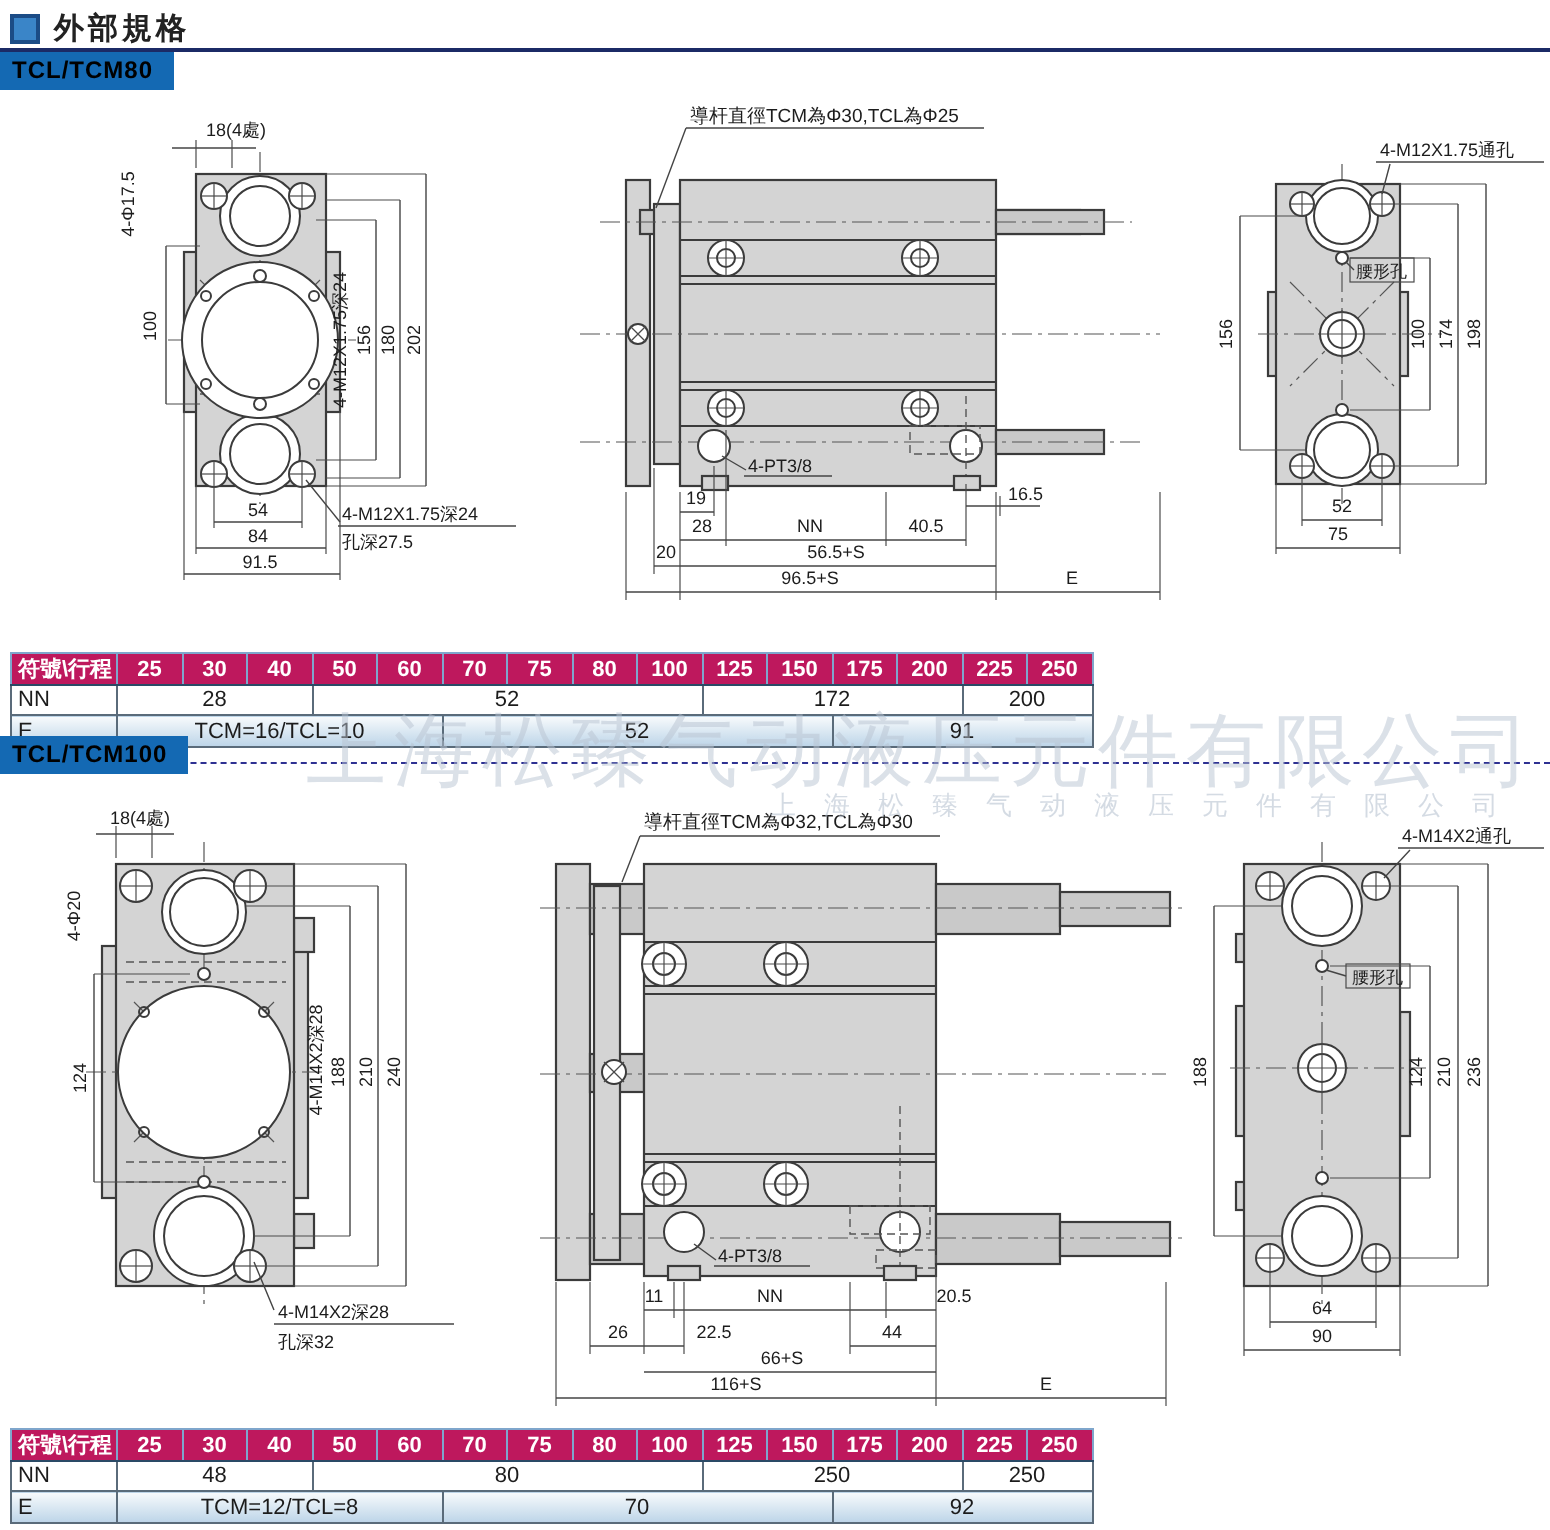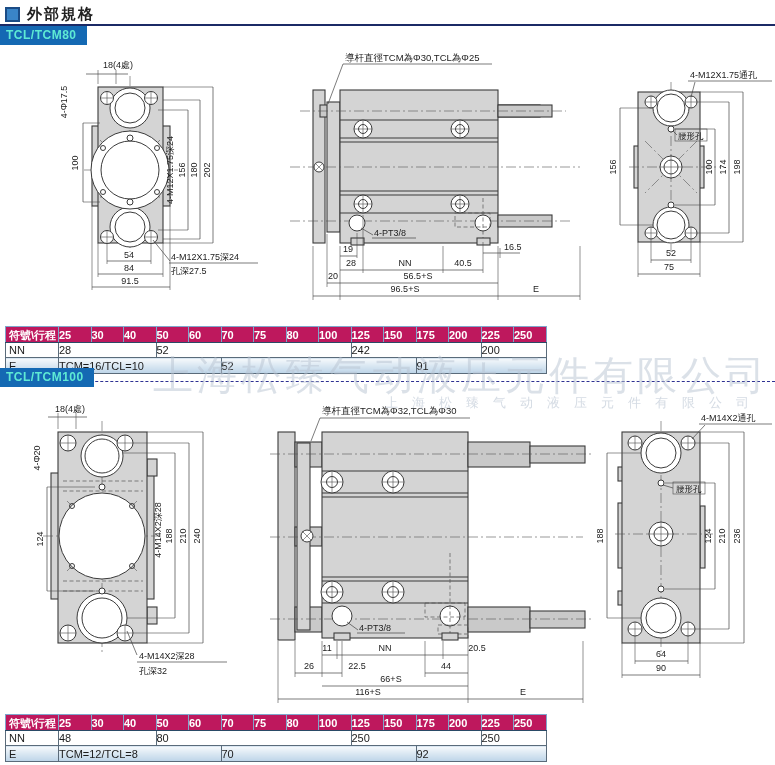--- a/index.html
+++ b/index.html
@@ -4,26 +4,26 @@
 <style>
   html,body{margin:0;padding:0;background:#fff;}
   .page{position:relative;width:775px;height:765px;background:#fff;overflow:hidden;
         font-family:"Liberation Sans","DejaVu Sans",sans-serif;color:#1c1c1c;}
   .abs{position:absolute;}
   
   .title-row{left:5px;top:5px;display:flex;align-items:center;gap:7px;}
   .sq-icon{width:11px;height:11px;background:#3a85c8;border:2px solid #1b4c86;}
   .page-title{font-size:15px;font-weight:bold;letter-spacing:2px;color:#222;}
   .navy-rule{left:0;top:24px;width:775px;height:2px;background:#1b2a66;}
-  .sec-label{background:#1469b3;color:#5eead4;font-size:12px;font-weight:bold;
+  .sec-label{background:#1469b3;color:#000000;font-size:12px;font-weight:bold;
              padding:2px 10px 3px 6px;letter-spacing:0.5px;}
   .dashed-sep{left:0;top:381px;width:775px;border-top:1.5px dashed #2e3192;}
   
   table.spec{border-collapse:collapse;table-layout:fixed;width:541px;font-size:11px;}
-  table.spec th,table.spec td{height:14px;text-align:left;padding:0;line-height:14px;
+  table.spec th,table.spec td{height:14px;text-align:center;padding:0;line-height:14px;
       border:1px solid #5a6b7a;overflow:hidden;white-space:nowrap;}
   table.spec th{background:#be185d;color:#fff;font-weight:bold;border:1px solid #7fa6cc;
       border-bottom:1px solid #2a4a66;height:15px;}
   table.spec th.first{text-align:left;padding-left:3px;font-weight:bold;}
   table.spec td.first{text-align:left;padding-left:3px;background:#fff;}
   table.spec tr.erow td{background:linear-gradient(180deg,#f7fafc 0%,#dce9f3 45%,#bcd4e8 100%);height:15px;}
   table.spec{border:1.5px solid #333;}
   
   .wm-big{left:153px;top:348px;font-size:40px;letter-spacing:4px;color:#b9c4d2;opacity:.5;
           white-space:nowrap;z-index:6;pointer-events:none;}
@@ -311,21 +311,21 @@
       <th>150</th>
       <th>175</th>
       <th>200</th>
       <th>225</th>
       <th>250</th>
     </tr>
     <tr>
       <td class="first">NN</td>
       <td colspan="3">28</td>
       <td colspan="6">52</td>
-      <td colspan="4">242</td>
+      <td colspan="4">172</td>
       <td colspan="2">200</td>
     </tr>
     <tr class="erow">
       <td class="first">E</td>
       <td colspan="5">TCM=16/TCL=10</td>
       <td colspan="6">52</td>
       <td colspan="4">91</td>
     </tr>
   </tbody>
     </table>

